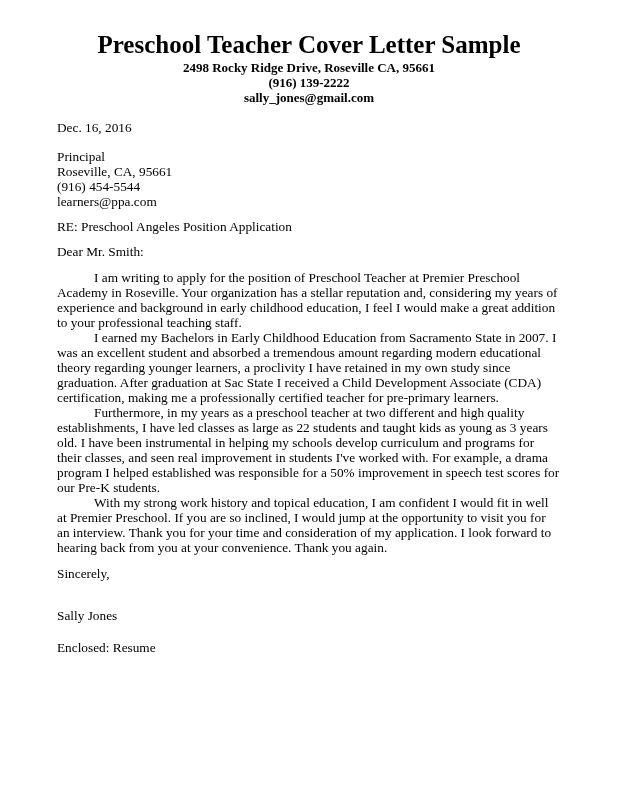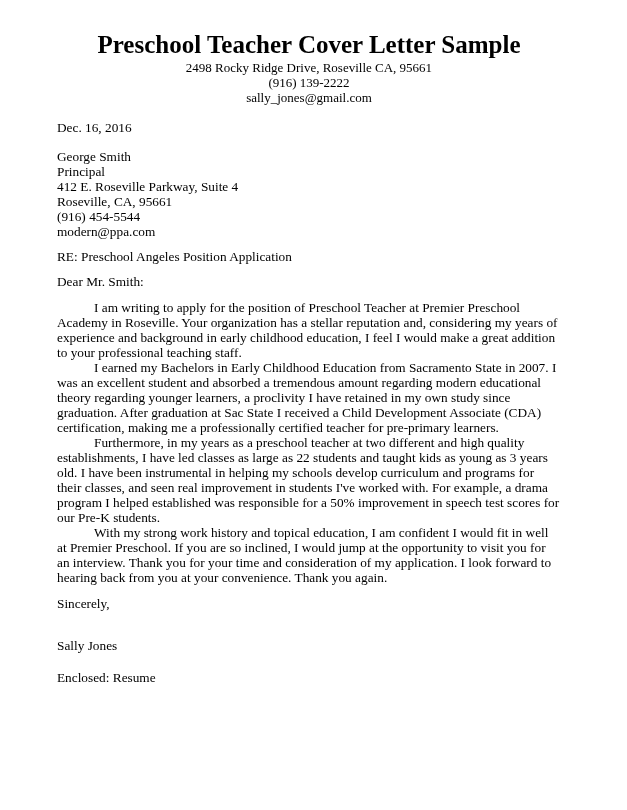--- a/index.html
+++ b/index.html
@@ -29,21 +29,21 @@
   .doc-title {
     margin: 0;
     font-size: 25px;
     line-height: 30px;
     font-weight: 700;
     white-space: nowrap;
   }
   .contact-line {
     font-size: 13px;
     line-height: 15px;
-    font-weight: 400;
+    font-weight: 700;
   }
   
   .letter-body {
     font-size: 13.3px;
     line-height: 15px;
     text-align: left;
   }
   .date-line { margin-top: 15px; }
   .recipient-block { margin-top: 14px; }
   .recipient-block div { margin: 0; }
@@ -83,26 +83,24 @@
     <div class="contact-line">2498 Rocky Ridge Drive, Roseville CA, 95661</div>
     <div class="contact-line">(916) 139-2222</div>
     <div class="contact-line">sally_jones@gmail.com</div>
   </header>
 
   <main class="letter-body">
 
     <div class="date-line">Dec. 16, 2016</div>
 
     <div class="recipient-block">
-      <div>George Smith</div>
       <div>Principal</div>
-      <div>412 E. Roseville Parkway, Suite 4</div>
       <div>Roseville, CA, 95661</div>
       <div>(916) 454-5544</div>
-      <div>modern@ppa.com</div>
+      <div>learners@ppa.com</div>
     </div>
 
     <div class="subject-line">RE: Preschool Angeles Position Application</div>
 
     <div class="salutation">Dear Mr. Smith:</div>
 
     <div class="paragraphs">
       <p class="para">I am writing to apply for the position of Preschool Teacher at Premier Preschool Academy in Roseville. Your organization has a stellar reputation and, considering my years of experience and background in early childhood education, I feel I would make a great addition to your professional teaching staff.</p>
       <p class="para">I earned my Bachelors in Early Childhood Education from Sacramento State in 2007. I was an excellent student and absorbed a tremendous amount regarding modern educational theory regarding younger learners, a proclivity I have retained in my own study since graduation. After graduation at Sac State I received a Child Development Associate (CDA) certification, making me a professionally certified teacher for pre-primary learners.</p>
       <p class="para">Furthermore, in my years as a preschool teacher at two different and high quality establishments, I have led classes as large as 22 students and taught kids as young as 3 years old. I have been instrumental in helping my schools develop curriculum and programs for their classes, and seen real improvement in students I've worked with. For example, a drama program I helped established was responsible for a 50% improvement in speech test scores for our Pre-K students.</p>

